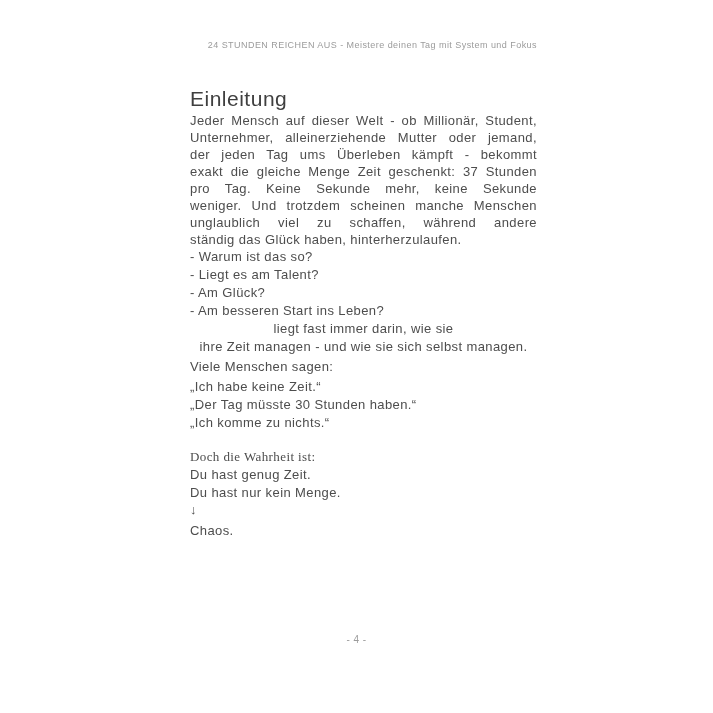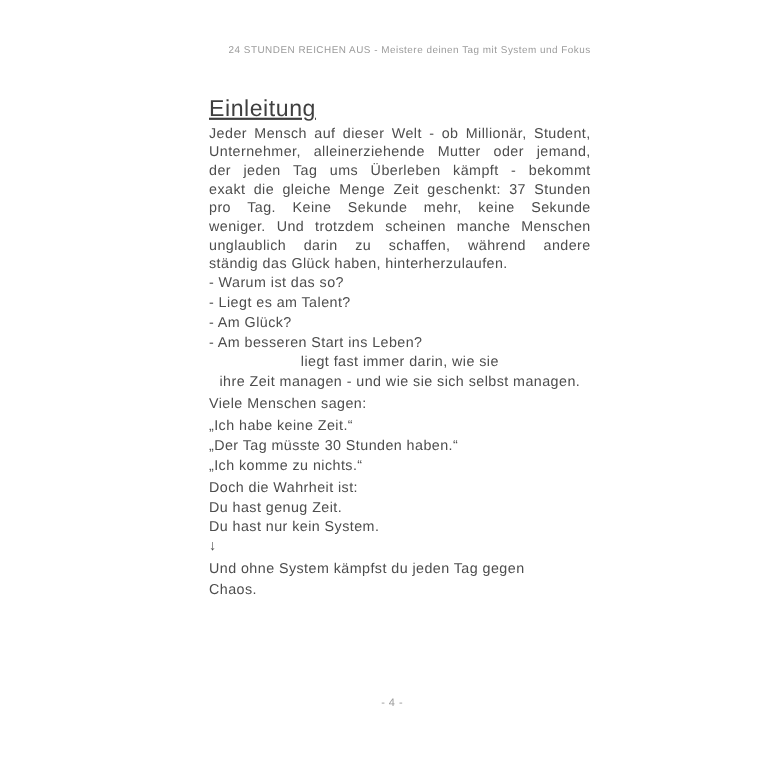--- a/index.html
+++ b/index.html
@@ -38,35 +38,34 @@
     top: 85px;
     width: 347px;
     color: var(--text-color);
   }
   .page-title {
     font-size: 21px;
     line-height: 27px;
     letter-spacing: 0.5px;
     color: #3f3f3f;
     font-weight: 400;
-    text-decoration: underline;
   }
   .body-text { font-size: 13px; letter-spacing: 0.4px; }
   .block { width: 347px; }
   .line { min-height: 1em; }
   .line.stretch {
     text-align: justify;
     text-align-last: justify;
   }
   .block:nth-child(1) { line-height: 17px; margin-top: 0; }
   .block:nth-child(2) { line-height: 18px; margin-top: 0; }
   .block:nth-child(3) { line-height: 18px; margin-top: 0; text-align: center; }
   .block:nth-child(4) { line-height: 18px; margin-top: 2px; }
   .block:nth-child(5) { line-height: 18px; margin-top: 2px; }
-  .block:nth-child(6) { line-height: 18px; margin-top: 2px; }
+  .block:nth-child(6) { line-height: 18px; margin-top: 16px; font-family: Liberation Serif, serif; }
   .block:nth-child(7) { line-height: 18px; margin-top: 0; }
   .block:nth-child(8) { line-height: 16px; margin-top: 0; }
   .block:nth-child(9) { line-height: 19px; margin-top: 3px; }
   .page-footer {
     position: absolute;
     left: 0;
     top: 633px;
     width: 713px;
     text-align: center;
     font-size: 10px;
@@ -84,21 +83,21 @@
   <div class="content">
     <div class="page-title">Einleitung</div>
     <div class="body-text">
         <div class="block">
           <div class="line stretch">Jeder Mensch auf dieser Welt - ob Millionär, Student,</div>
           <div class="line stretch">Unternehmer, alleinerziehende Mutter oder jemand,</div>
           <div class="line stretch">der jeden Tag ums Überleben kämpft - bekommt</div>
           <div class="line stretch">exakt die gleiche Menge Zeit geschenkt: 37 Stunden</div>
           <div class="line stretch">pro Tag. Keine Sekunde mehr, keine Sekunde</div>
           <div class="line stretch">weniger. Und trotzdem scheinen manche Menschen</div>
-          <div class="line stretch">unglaublich darin zu schaffen, während andere</div>
+          <div class="line stretch">unglaublich viel zu schaffen, während andere</div>
           <div class="line">ständig das Glück haben, hinterherzulaufen.</div>
         </div>
         <div class="block">
           <div class="line">- Warum ist das so?</div>
           <div class="line">- Liegt es am Talent?</div>
           <div class="line">- Am Glück?</div>
           <div class="line">- Am besseren Start ins Leben?</div>
         </div>
         <div class="block">
           <div class="line">liegt fast immer darin, wie sie</div>
@@ -110,26 +109,25 @@
         <div class="block">
           <div class="line">„Ich habe keine Zeit.“</div>
           <div class="line">„Der Tag müsste 30 Stunden haben.“</div>
           <div class="line">„Ich komme zu nichts.“</div>
         </div>
         <div class="block">
           <div class="line">Doch die Wahrheit ist:</div>
         </div>
         <div class="block">
           <div class="line">Du hast genug Zeit.</div>
-          <div class="line">Du hast nur kein System.</div>
+          <div class="line">Du hast nur kein Menge.</div>
         </div>
         <div class="block">
           <div class="line">↓</div>
         </div>
         <div class="block">
-          <div class="line">Und ohne System kämpfst du jeden Tag gegen</div>
           <div class="line">Chaos.</div>
         </div>
       </div>
   </div>
 
   <div class="page-footer">- 4 -</div>
 </div>
 
 </body></html>

